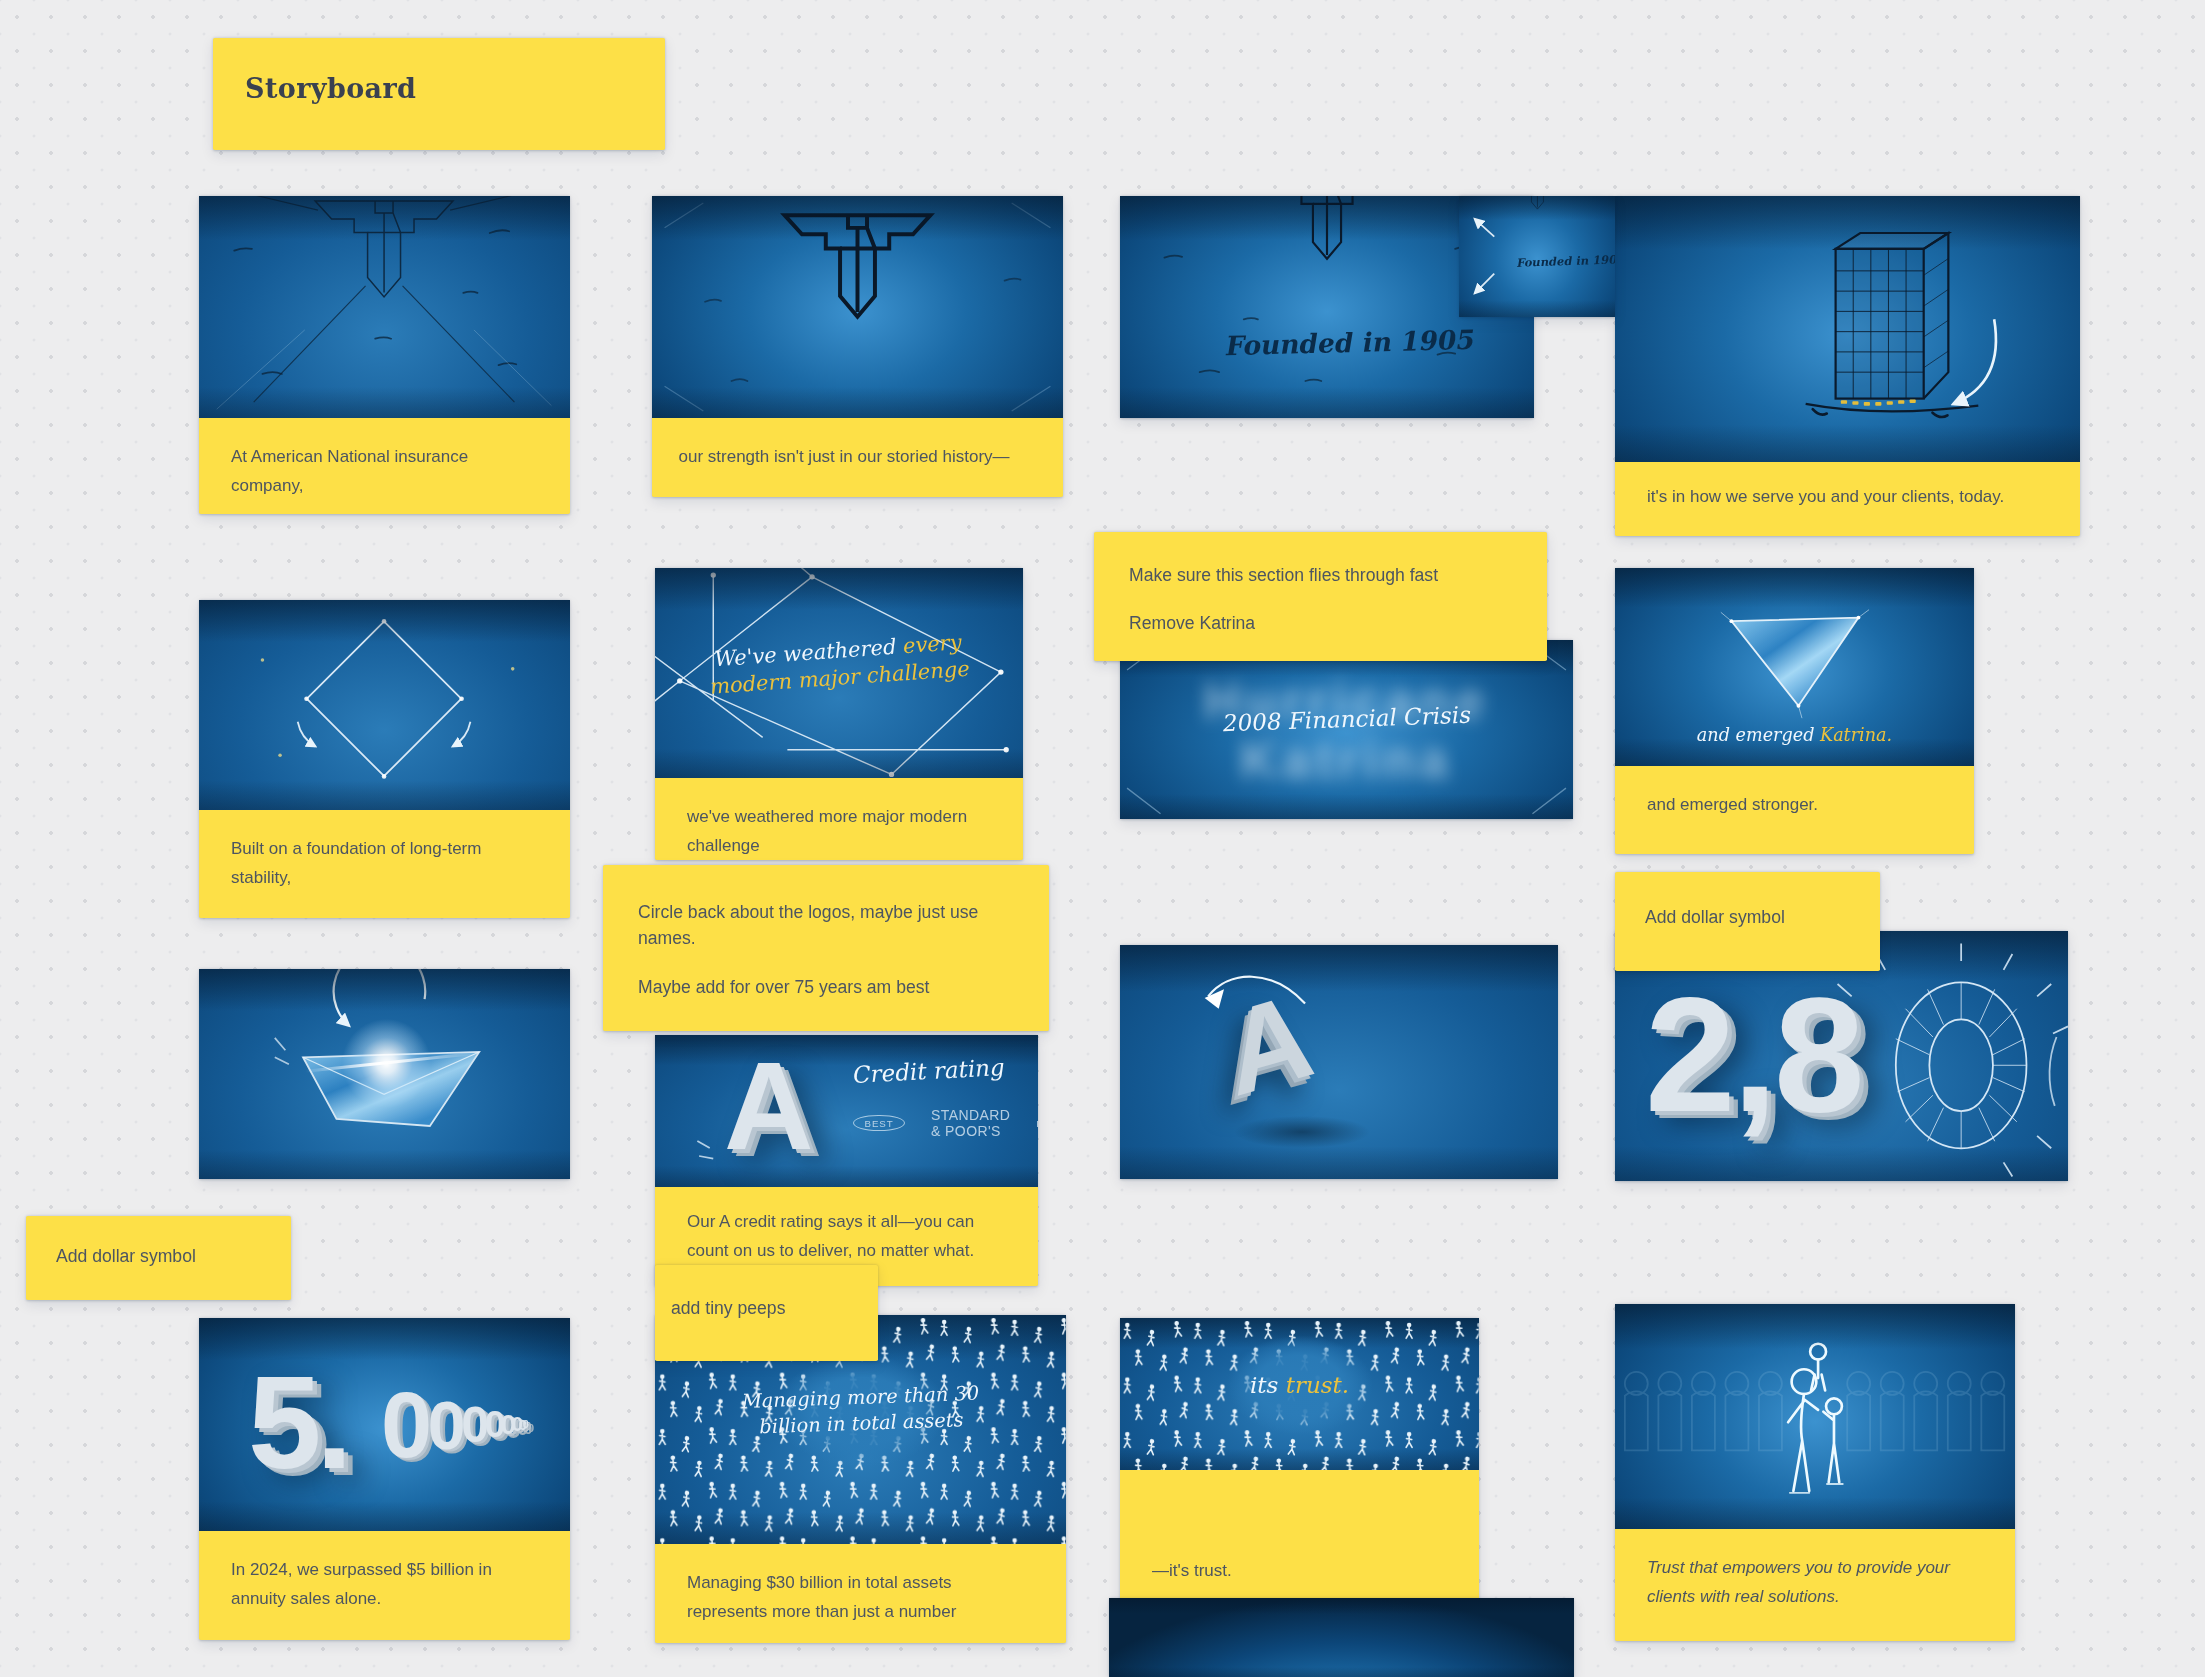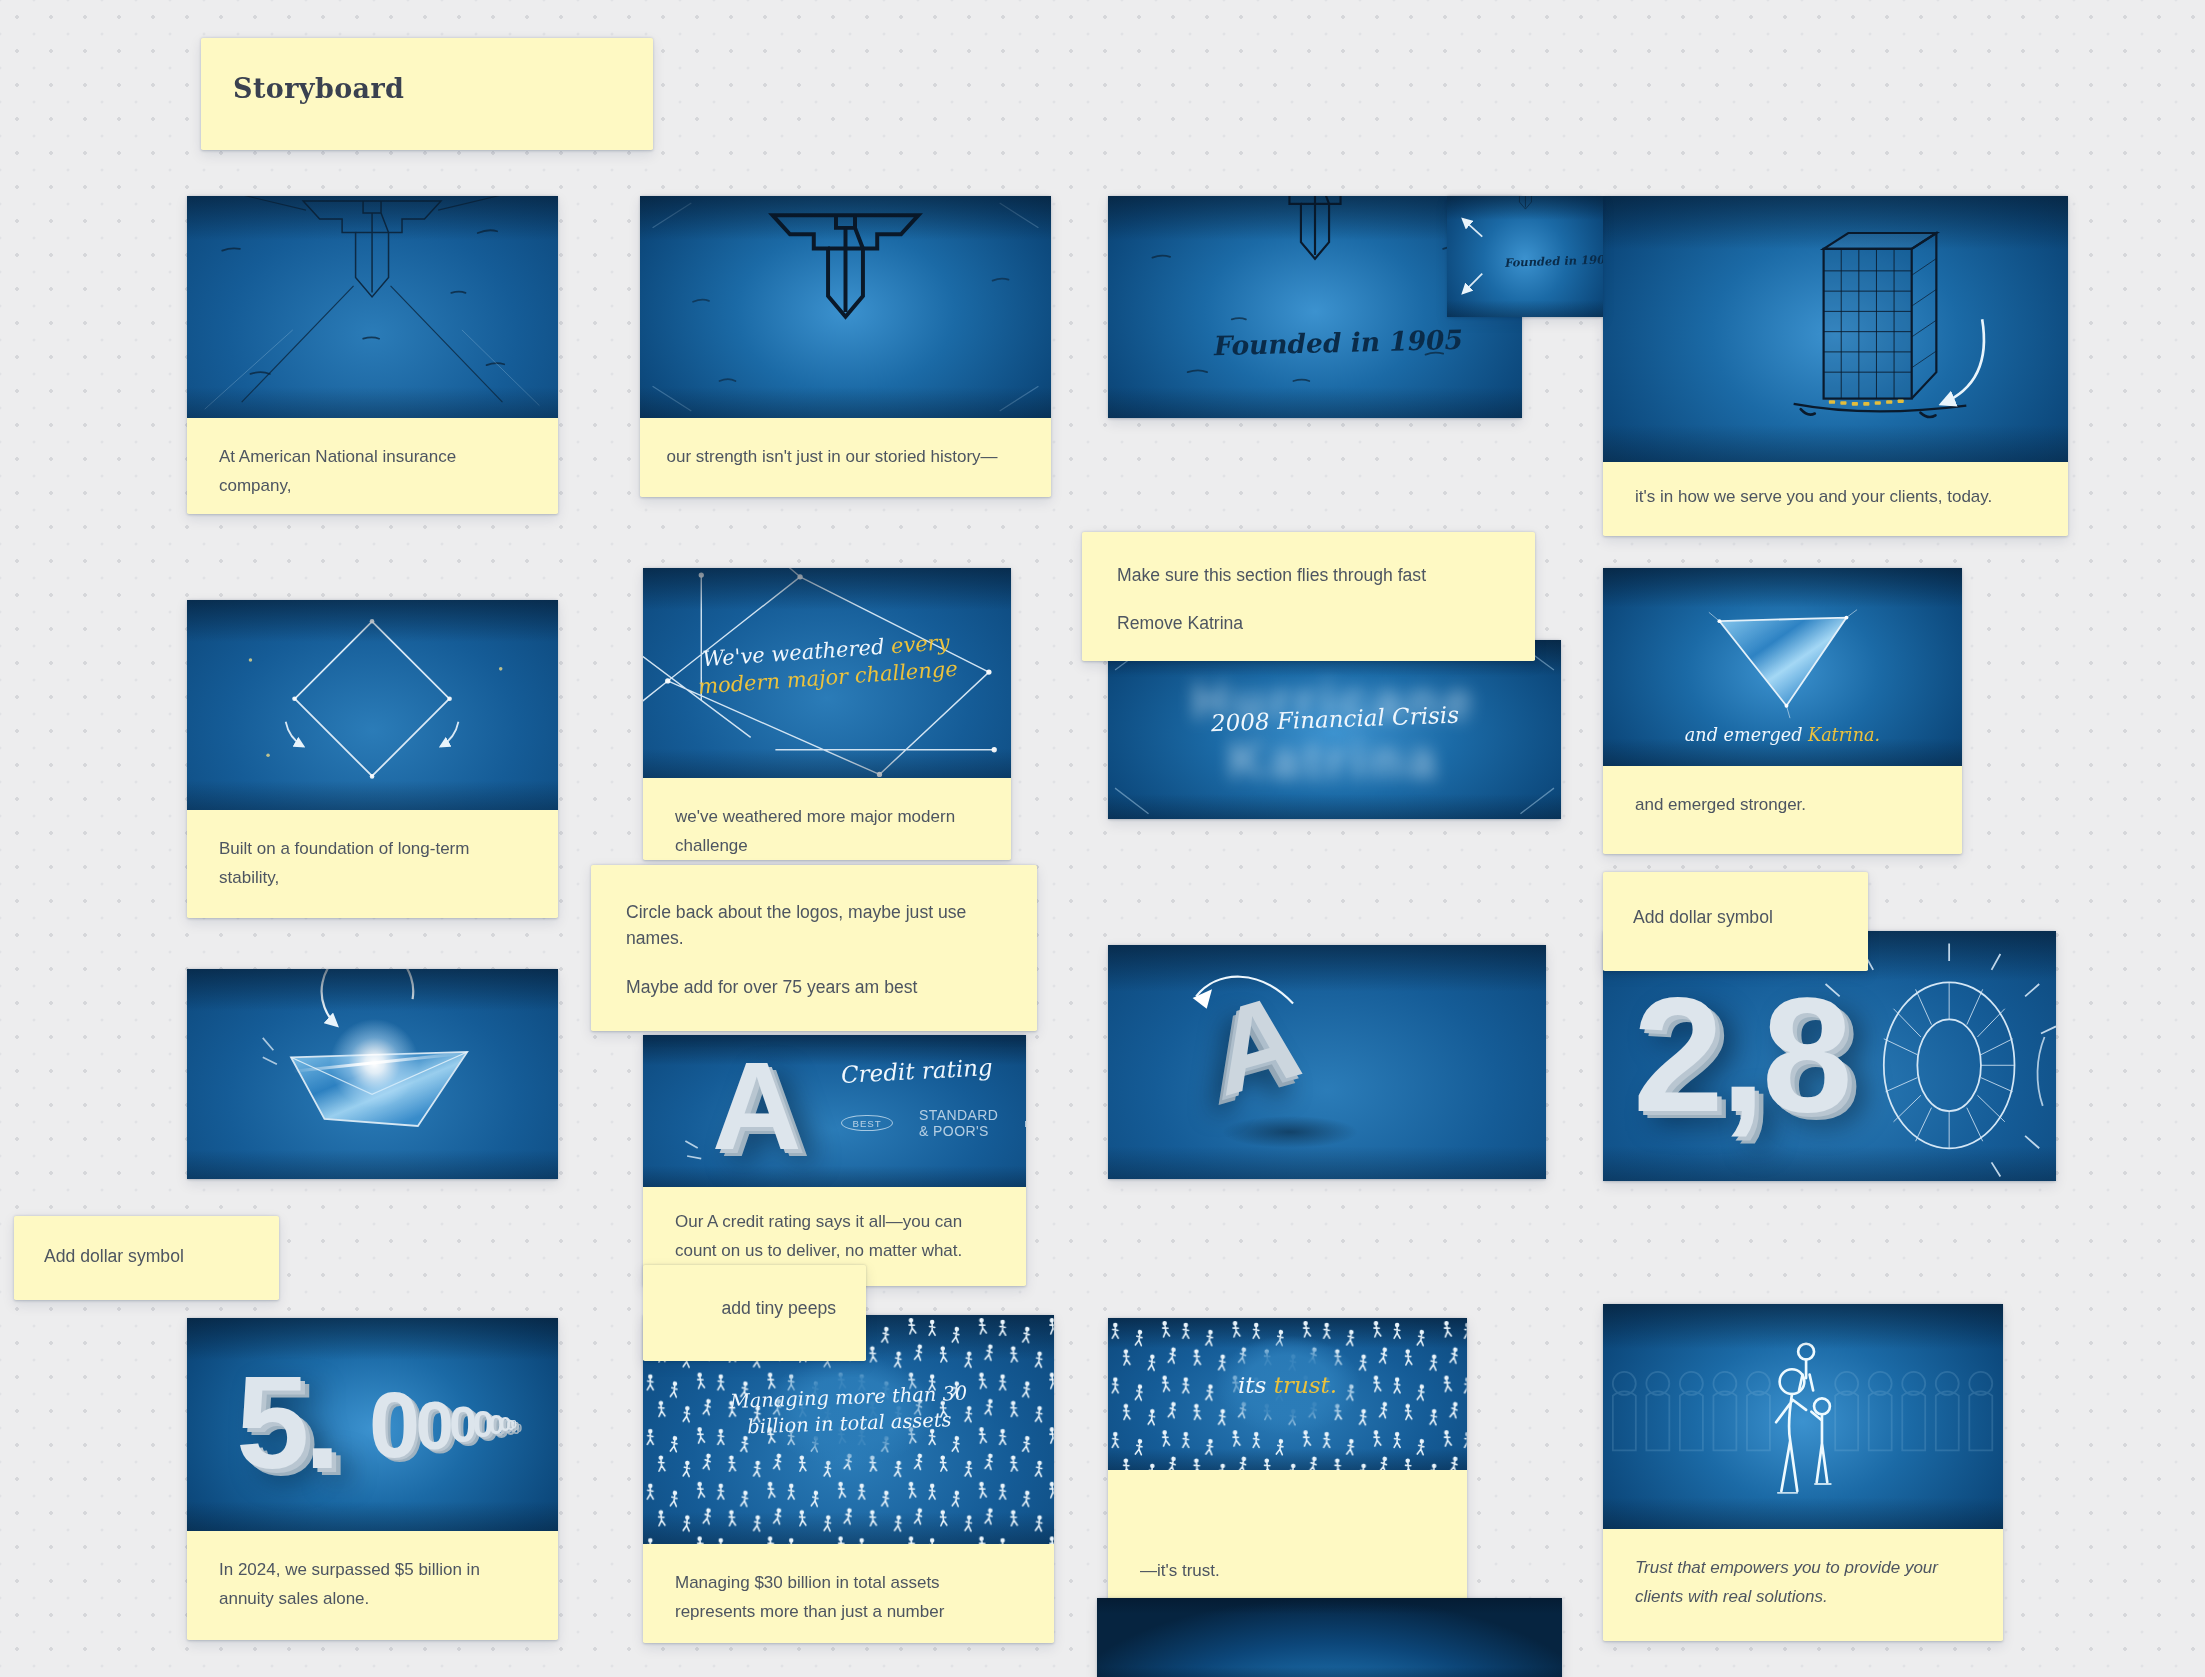--- a/index.html
+++ b/index.html
@@ -7,22 +7,23 @@
     width:2206px;height:1678px;position:relative;overflow:hidden;
     background-color:#ededee;
     background-image:
       radial-gradient(circle,#d6d7da 1.6px,transparent 2px),
       radial-gradient(circle,#e1e2e5 1.2px,transparent 1.7px);
     background-size:34px 34px,34px 34px;
     background-position:0 0,17px 17px;
     font-family:"Liberation Sans",sans-serif;
   }
   .card{
-    position:absolute;background:#fef9c3;border-radius:1.8px;z-index:1;
+    position:absolute;background:#fde047;border-radius:1.8px;z-index:1;
     box-shadow:0 0.9px 2.6px rgba(9,30,66,.22),0 4.4px 12.4px rgba(9,30,66,.10);
+    margin-left:12px;
   }
   .sticky{z-index:3;}
   .frame{
     position:absolute;left:0;top:0;right:0;overflow:hidden;
     background:radial-gradient(130% 170% at 50% 62%, #2b7cb8 0%, #155c97 30%, #0c4679 55%, #083256 78%, #062440 100%);
   }
   .frame::before{
     content:"";position:absolute;inset:0;pointer-events:none;
     background:linear-gradient(180deg,rgba(4,22,41,.55) 0%,rgba(4,22,41,0) 20%),
                linear-gradient(0deg,rgba(4,22,41,.35) 0%,rgba(4,22,41,0) 14%);
@@ -401,21 +402,21 @@
         <span class="digit3d" style="font-size: 27.5px; letter-spacing: -4.4px; text-shadow: rgb(185, 198, 209) 2.6px 1.8px 0px, rgb(159, 178, 192) 5.3px 3.5px 0px;">0</span>
         <span class="digit3d" style="font-size: 20.4px; letter-spacing: -4.4px; text-shadow: rgb(185, 198, 209) 2.6px 1.8px 0px, rgb(159, 178, 192) 5.3px 3.5px 0px;">0</span>
         <span class="digit3d" style="font-size: 15px; letter-spacing: -4.4px; text-shadow: rgb(185, 198, 209) 2.6px 1.8px 0px, rgb(159, 178, 192) 5.3px 3.5px 0px;">0</span>
         <span class="digit3d" style="font-size: 11px; letter-spacing: -4.4px; text-shadow: rgb(185, 198, 209) 2.6px 1.8px 0px, rgb(159, 178, 192) 5.3px 3.5px 0px;">0</span>
       </div>
   </div>
   <div class="caption" style="top:213px;">In 2024, we surpassed $5 billion in annuity sales alone.</div>
 </div>
 
 <div class="card sticky" style="left:643px;top:1265px;width:223px;height:96px;">
-  <div class="sticky-text" style="padding:30px 30px 0;text-align:right;">
+  <div class="sticky-text" style="padding:30px 16px 0;">
     <div class="line">add tiny peeps</div>
   </div>
 </div>
 
 <div class="card" style="left:643px;top:1315px;width:411px;height:328px;">
   <div class="frame" style="height:229px;">
     <svg viewBox="0 0 466 260" width="411" height="229" style="position:absolute;inset:0;">
       <rect x="0" y="0" width="466" height="260" fill="url(#peeps)"></rect>
     </svg>
     <div class="glowpatch" style="left:50%;top:42%;transform:translate(-50%,-50%);width:229px;height:150px;border-radius:50%;background:radial-gradient(50% 50% at 50% 50%,rgba(43,124,184,1) 0%,rgba(43,124,184,.9) 45%,rgba(43,124,184,0) 75%);"></div>

